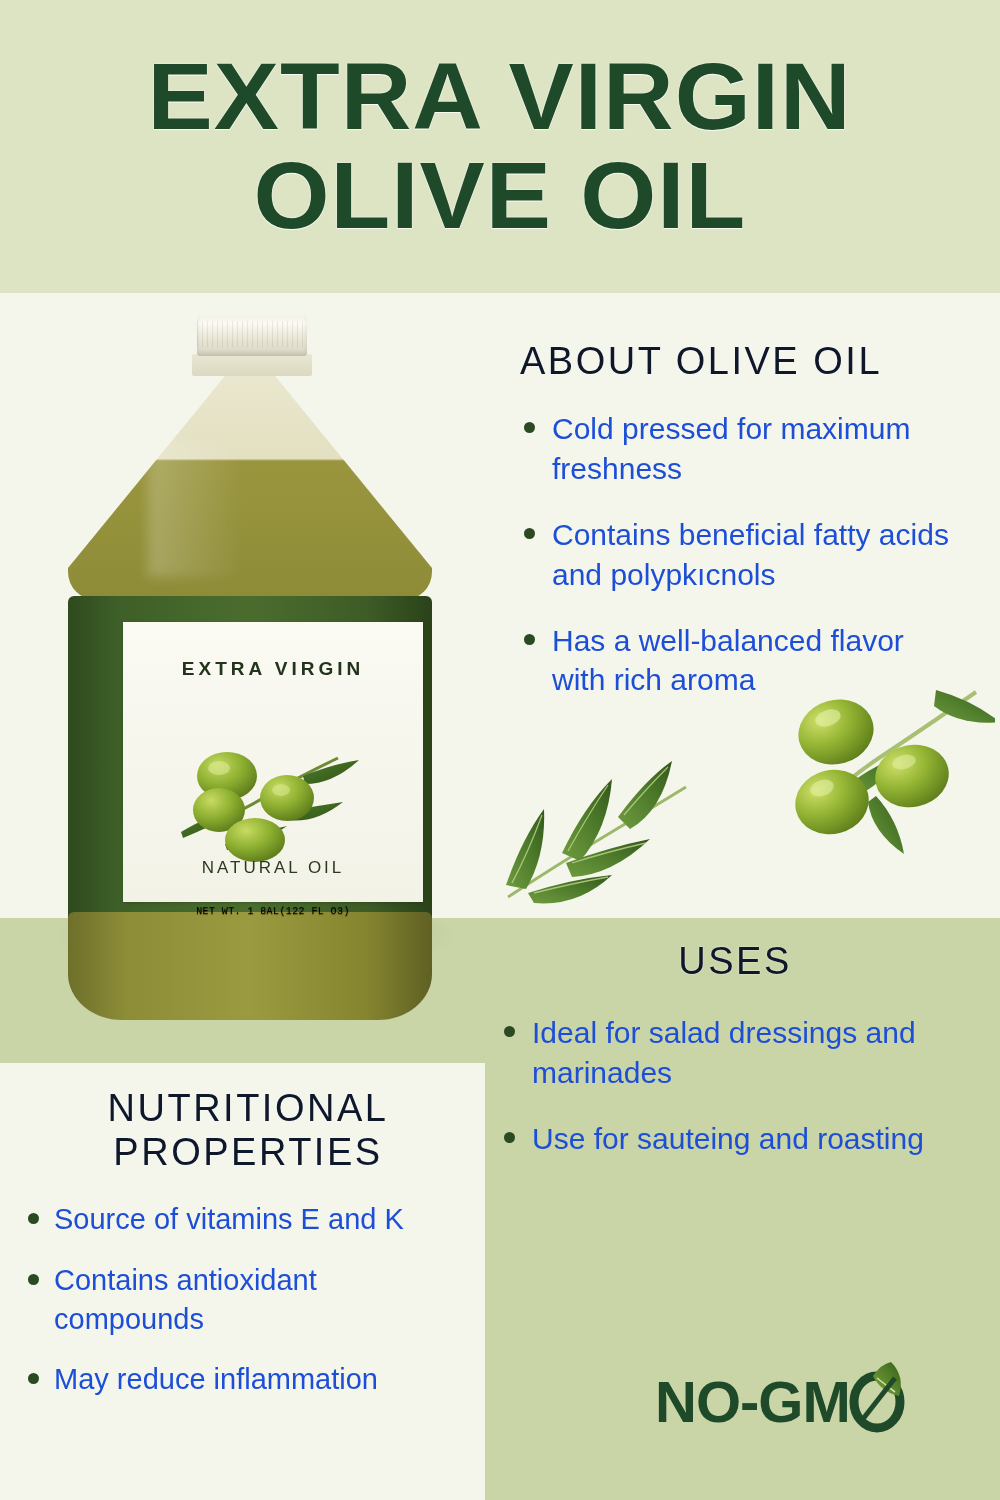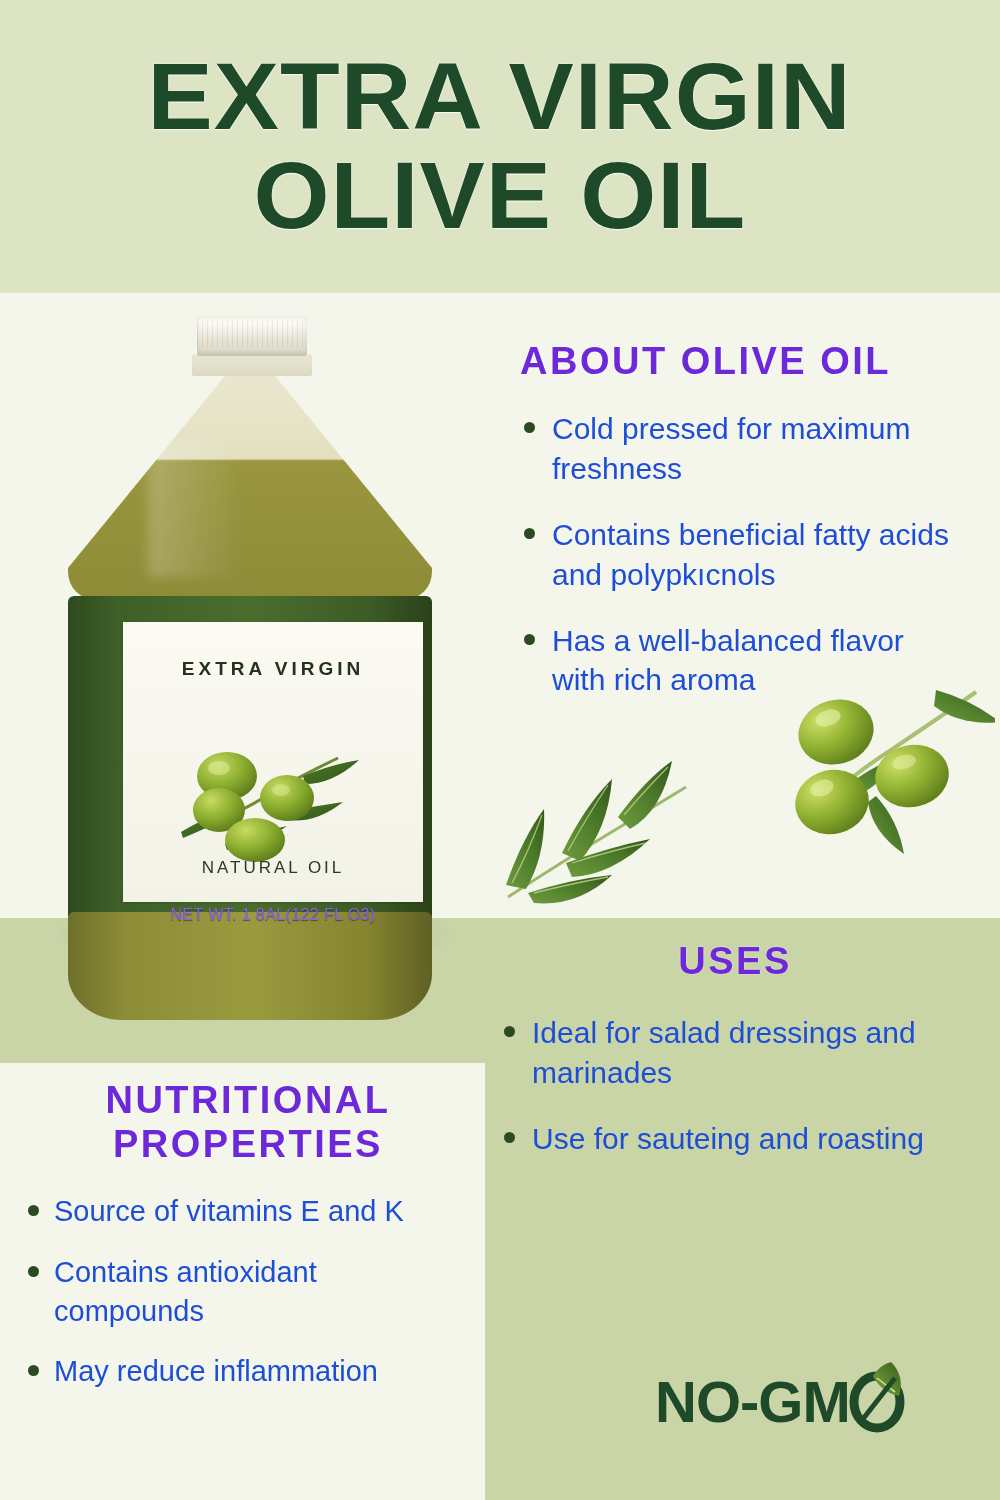--- a/index.html
+++ b/index.html
@@ -111,28 +111,29 @@
     font-size:60px;font-weight:700;letter-spacing:2px;color:#25421c;
     line-height:1;
   }
   .label-bottom{
     position:absolute;bottom:24px;left:0;width:100%;text-align:center;
     font-size:17px;letter-spacing:3px;color:#2a3a22;
   }
   .label-olives{position:absolute;left:40px;top:118px;width:220px;height:125px;}
   .netwt{
     position:absolute;left:83px;top:606px;width:300px;text-align:center;
-    color:#8b5cf6;font-size:16px;letter-spacing:.4px;
+    color:#000000;font-size:10px;letter-spacing:.4px;
     text-shadow:0 1px 1px rgba(0,0,0,.45);
+    font-family:Liberation Mono, monospace;
   }
 
   
   .about{position:absolute;left:520px;top:340px;width:440px;}
   .sec-head{
-    color:#6d28d9;font-weight:700;letter-spacing:2.5px;
+    color:#0f172a;font-weight:400;letter-spacing:2.5px;
     text-shadow:0 0 2px rgba(255,255,255,.7);
   }
   .about .sec-head{font-size:38px;}
   ul.bl{list-style:none;margin:0;padding:0;}
   ul.bl li{
     position:relative;padding-left:32px;
     color:#1d4ed8;font-size:30px;line-height:1.33;
     margin-top:26px;
   }
   ul.bl li .dot{
@@ -141,21 +142,21 @@
   }
   .about ul.bl{margin-top:24px;}
 
   
   .uses{position:absolute;left:500px;top:940px;width:470px;}
   .uses .sec-head{font-size:38px;text-align:center;display:block;}
   .uses ul.bl{margin-top:30px;}
   .uses ul.bl li{font-size:30px;margin-top:26px;}
 
   
-  .nutri{position:absolute;left:24px;top:16px;width:448px;}
+  .nutri{position:absolute;left:24px;top:24px;width:448px;}
   .nutri .sec-head{font-size:38px;text-align:center;display:block;line-height:1.15;}
   .nutri ul.bl{margin-top:26px;}
   .nutri ul.bl li{font-size:29px;margin-top:22px;padding-left:30px;}
 
   
   .nogmo{position:absolute;left:655px;top:1358px;width:260px;height:86px;}
 
   
   .sprig{position:absolute;left:500px;top:735px;width:230px;height:170px;}
   .branch{position:absolute;left:780px;top:690px;width:215px;height:215px;}

